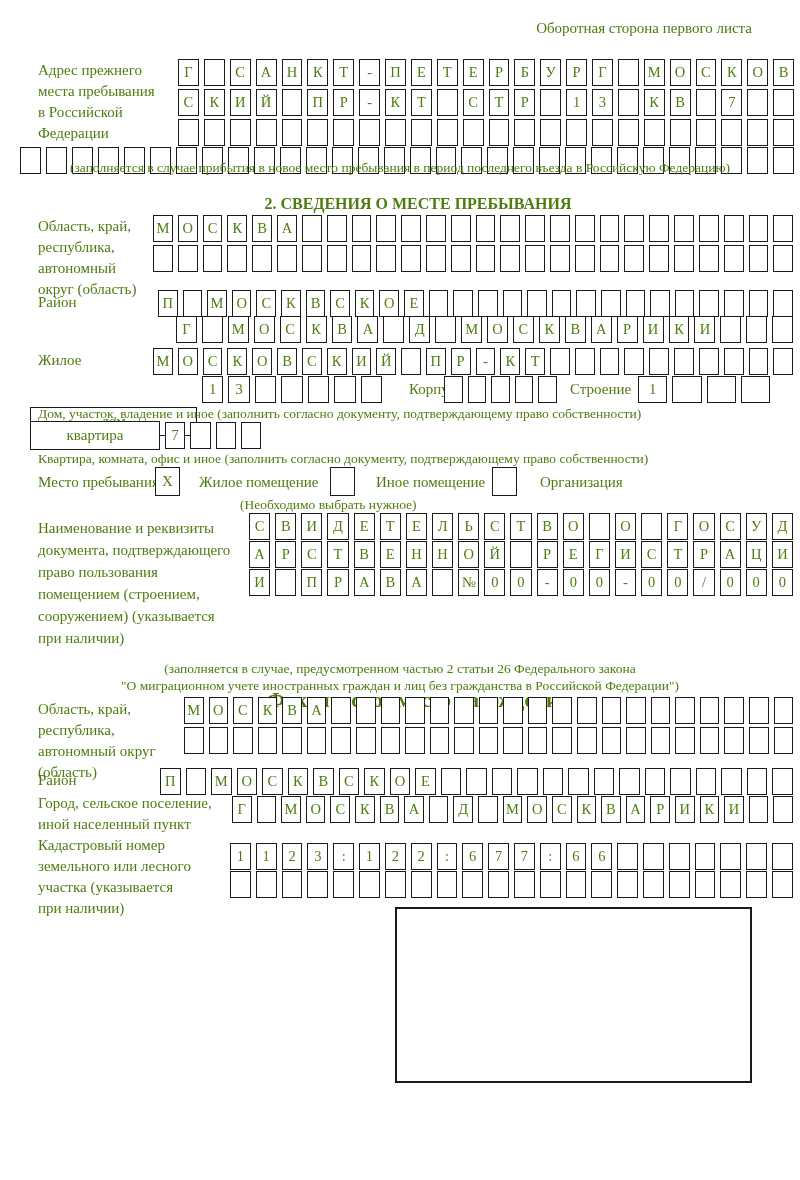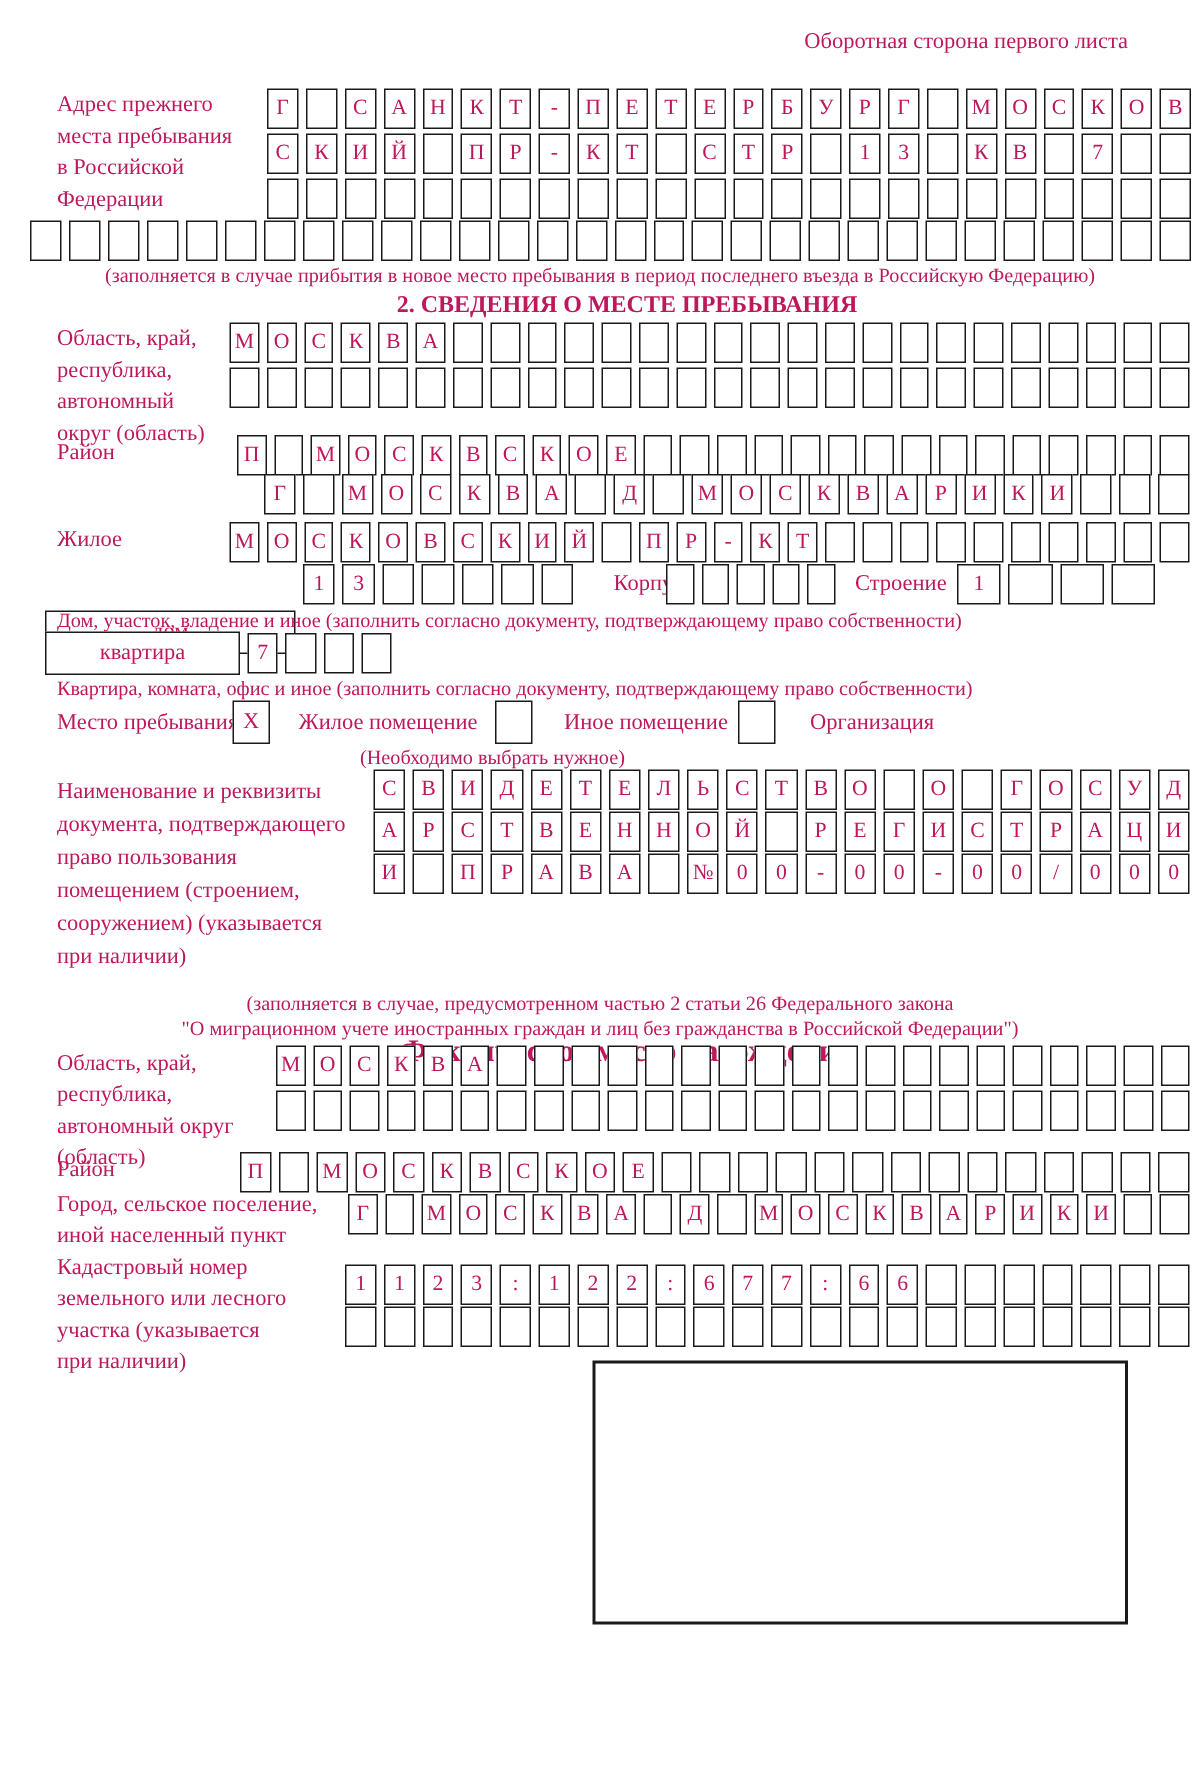--- a/index.html
+++ b/index.html
@@ -1,17 +1,17 @@
 <!DOCTYPE html>
 <html><head>
 <meta charset="utf-8">
 <style>
   html,body{margin:0;padding:0;background:#fff;}
   .page{position:relative;width:800px;height:1180px;background:#fff;overflow:hidden;
-        font-family:"Liberation Serif","DejaVu Serif",serif;color:#be185d;}
+        font-family:"Liberation Serif","DejaVu Serif",serif;color:#4d7c0f;}
   .abs{position:absolute;}
   .lbl{font-size:15px;line-height:21px;white-space:pre-line;}
   .hdr{font-size:15px;}
   .ttl{font-size:16px;font-weight:bold;text-align:center;left:0;right:0;padding-left:36px;}
   .ctr{left:0;right:0;text-align:center;}
   .cap{font-size:13.5px;}
   .row{display:flex;gap:5px;height:27px;}
   .cell{flex:1 1 0;min-width:0;border:1.6px solid #1a1a1a;box-sizing:border-box;
         display:flex;align-items:center;justify-content:center;font-size:14.5px;background:#fff;}
   .wbox{border:1.9px solid #1a1a1a;box-sizing:border-box;display:flex;align-items:center;
@@ -134,21 +134,21 @@
       <span class="cell"></span>
       <span class="cell"></span>
       <span class="cell"></span>
       <span class="cell"></span>
       <span class="cell"></span>
       <span class="cell"></span>
       <span class="cell"></span>
       <span class="cell"></span>
       <span class="cell"></span>
     </div>
-  <div class="abs ctr cap" style="top:176px;">(заполняется в случае прибытия в новое место пребывания в период последнего въезда в Российскую Федерацию)</div>
+  <div class="abs ctr cap" style="top:160px;">(заполняется в случае прибытия в новое место пребывания в период последнего въезда в Российскую Федерацию)</div>
 
   <div class="abs ttl" style="top:195px;">2. СВЕДЕНИЯ О МЕСТЕ ПРЕБЫВАНИЯ</div>
 
   <div class="abs lbl" style="left:38px;top:216px;width:118px;">Область, край,
 республика,
 автономный
 округ (область)</div>
   <div class="abs row" style="left:153px;top:215px;width:640px;">
       <span class="cell">М</span>
       <span class="cell">О</span>

